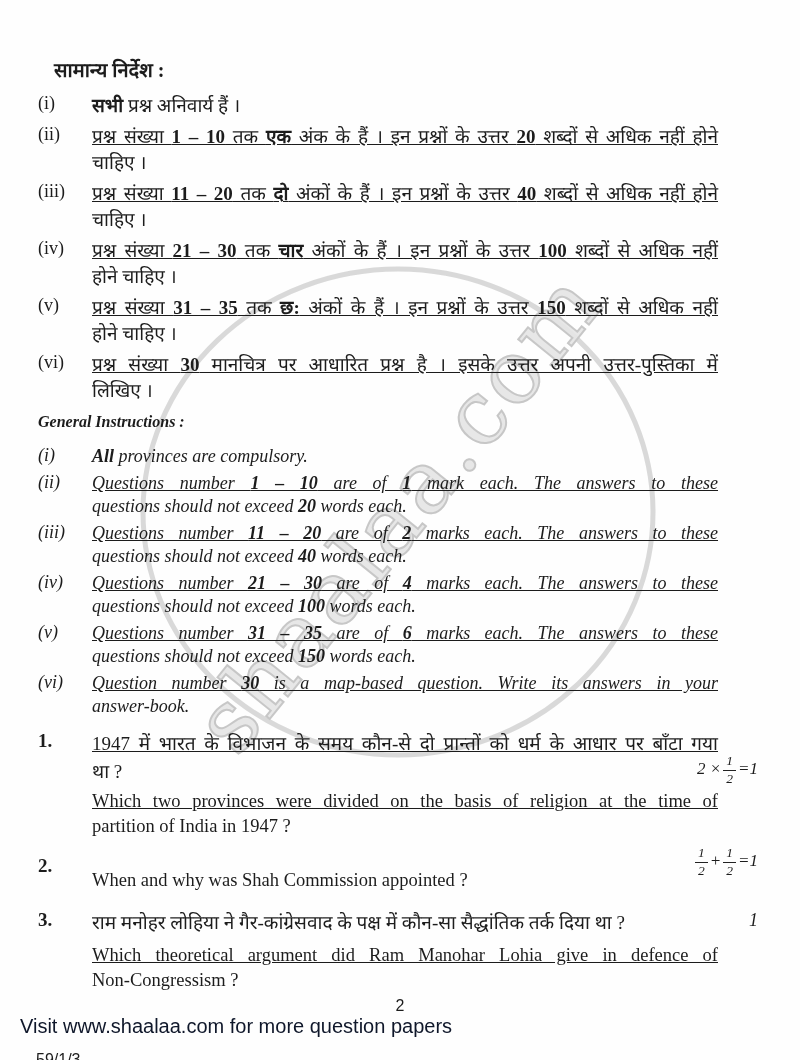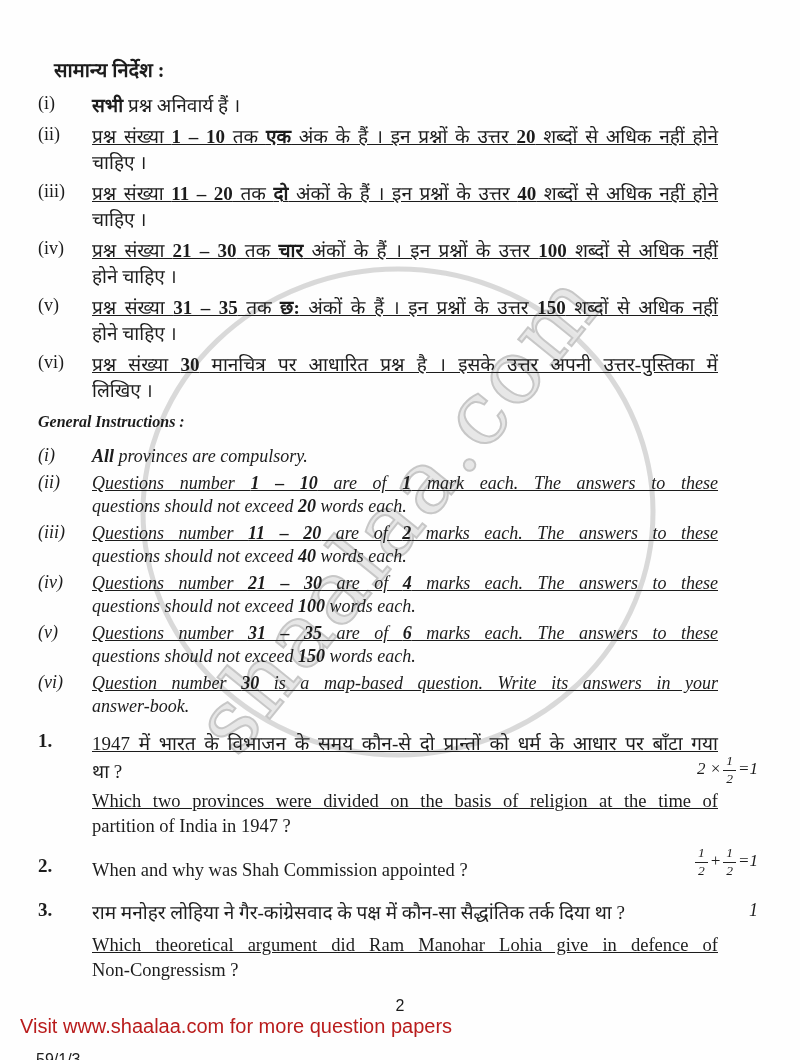--- a/index.html
+++ b/index.html
@@ -24,33 +24,33 @@
   .en { font-style:italic; font-size:18px; line-height:23px; }
   .b { font-weight:bold; }
   .body .line:not(:last-child) { text-align:justify; text-align-last:justify;text-decoration:underline; }
   
   .questions { margin-top:12px; }
   .q { display:grid; grid-template-columns:54px 1fr; position:relative; margin-bottom:16px; }
   .qnum { font-weight:bold; font-size:19px; }
   .qhi { grid-column:2; font-size:19px; line-height:28px; padding-right:40px; }
   .qen { grid-column:2; font-size:18.5px; line-height:25px; padding-right:40px; }
   .q1 .qen { margin-top:3px; }
-  .q2 .qen { margin-top:3px; }
+  .q2 .qen { margin-top:13px; }
   .q3 .qen { margin-top:6px; }
   .marks { position:absolute; right:0; top:0; font-style:italic; font-size:17px; white-space:nowrap; }
   .q1 .marks { top:24px; }
   .q2 .marks { top:-9px; }
   .q3 .marks { top:1px; font-size:18px; }
   .frac { display:inline-block; vertical-align:middle; text-align:center; font-size:13.5px; line-height:1.1; margin:0 2px; }
   .frac .fn { display:block; border-bottom:1.4px solid #222; padding:0 3px 1px; }
   .frac .fd { display:block; padding-top:1px; }
   
   .f-code { position:absolute; left:36px; top:1051px; font-family:"Liberation Sans","DejaVu Sans",sans-serif; font-size:16px; z-index:2; }
   .f-page { position:absolute; left:0; right:0; top:997px; text-align:center; font-family:"Liberation Sans","DejaVu Sans",sans-serif; font-size:16px; z-index:2; }
-  .visit { position:absolute; left:20px; top:1015px; font-family:"Liberation Sans","DejaVu Sans",sans-serif; font-size:20px; color:#b91c1c; z-index:3; }
+  .visit { position:absolute; left:20px; top:1015px; font-family:"Liberation Sans","DejaVu Sans",sans-serif; font-size:20px; color:#0f172a; z-index:3; }
 </style>
 </head>
 <body>
 
 <div class="page">
 
   <svg class="wm" viewBox="0 0 520 500">
     <ellipse cx="258" cy="250" rx="255" ry="243" fill="none" stroke="#cccccc" stroke-width="5" opacity="0.75"></ellipse>
     <text x="258" y="250" text-anchor="middle" dominant-baseline="central" transform="rotate(-51 258 250)" font-family="'DejaVu Serif','Liberation Serif',serif" font-size="88" letter-spacing="3" fill="#e4e4e4" fill-opacity="0.9" stroke="#c7c7c7" stroke-width="2">shaalaa.com</text>
   </svg>

